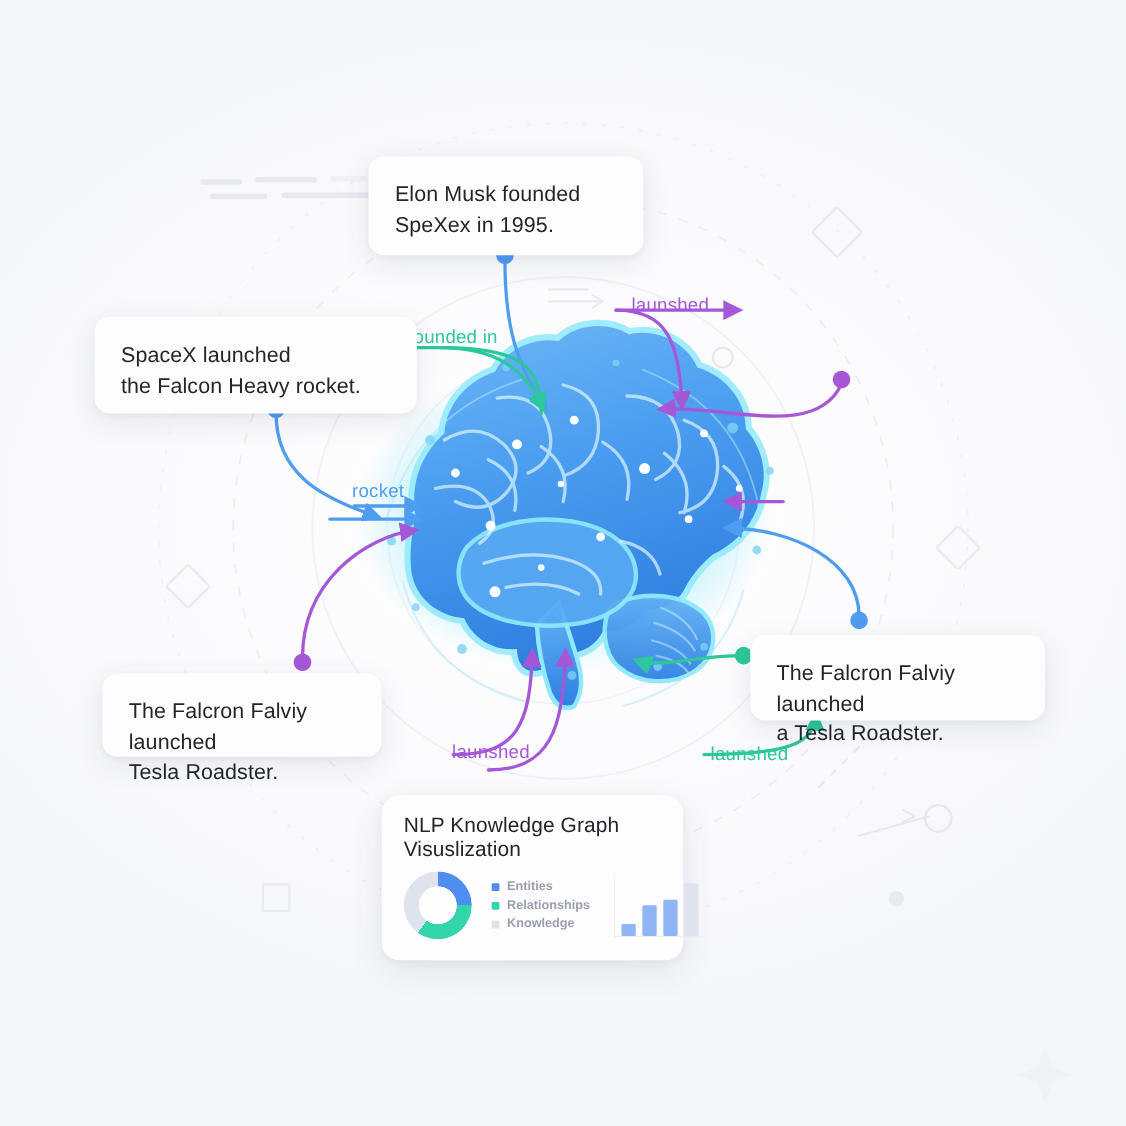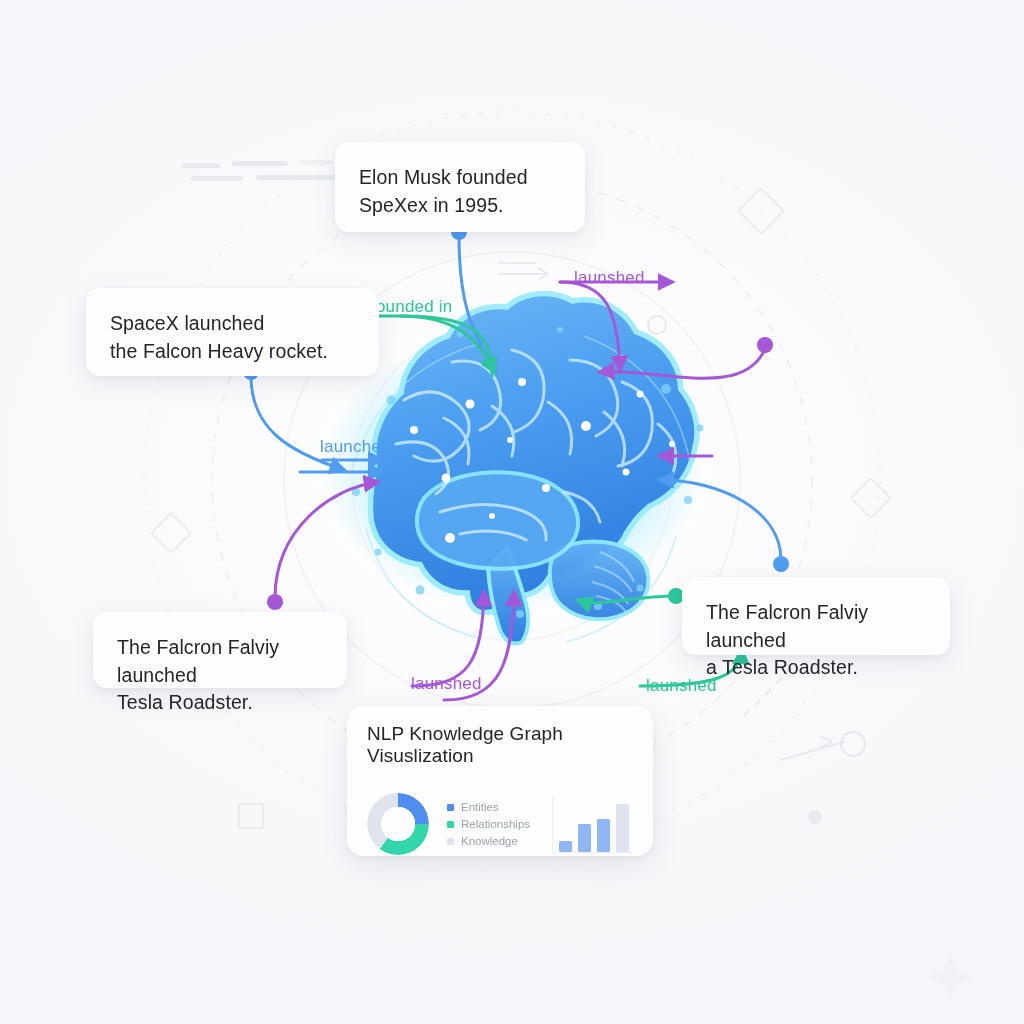--- a/index.html
+++ b/index.html
@@ -39,27 +39,27 @@
   .card span{display:block;white-space:pre-line;}
 
   #card-tl{left:86px;  top:288px; width:293px; height:88px;}
   #card-top{left:335px;top:142px; width:250px; height:90px;}
   #card-tr{left:678px; top:263px; width:258px; height:82px;}
   #card-bl{left:93px;  top:612px; width:254px; height:76px;}
   #card-br{left:682px; top:577px; width:268px; height:78px;}
 
   
   #summary-card{
-    position:absolute;left:347px;top:706px;width:306px;height:150px;
+    position:absolute;left:347px;top:723px;width:274px;height:150px;
     background:#fdfdfe;border-radius:16px;
     box-shadow:0 10px 30px rgba(60,70,110,.11), 0 2px 7px rgba(60,70,110,.05);
     padding:17px 20px;box-sizing:border-box;
   }
   #summary-title{font-size:19px;color:#23252b;letter-spacing:.1px;}
-  .summary-body{display:flex;align-items:center;gap:14px;margin-top:26px;}
+  .summary-body{display:flex;align-items:center;gap:14px;margin-top:8px;font-weight:bold;}
   .donut{width:62px;height:62px;border-radius:50%;flex:0 0 auto;
      -webkit-mask:radial-gradient(circle, transparent 0 17px, #000 17.5px);
              mask:radial-gradient(circle, transparent 0 17px, #000 17.5px);}
   .legend{display:flex;flex-direction:column;gap:5px;flex:0 0 auto;margin-left:4px;}
   .legend-row{display:flex;align-items:center;gap:7px;font-size:11.5px;color:#9aa0ad;}
   .sw{width:7px;height:7px;border-radius:1px;flex:0 0 auto;}
   .minibars{display:flex;align-items:flex-end;gap:6px;height:56px;
      border-left:1.5px solid #eceef3;border-bottom:1.5px solid #eceef3;
      padding:0 3px 0 6px;margin-left:8px;}
   .minibar{width:13px;border-radius:1.5px;}
@@ -287,21 +287,21 @@
 
       <path d="M640 686 C716 686 740 676 742 650" stroke="#2cc79a" marker-end="url(#ag)"></path>
       <path d="M596 640 C620 640 630 618 600 600" stroke="#2cc79a" opacity="0"></path>
       <path d="M676 596 C630 596 600 608 578 600" stroke="#2cc79a" marker-end="url(#ag)"></path>
       <circle cx="676" cy="596" r="8" fill="#2cc79a" stroke="none"></circle>
     </g>
   </svg>
 
   <div class="edge-label" id="lbl-founded-in">founded in</div>
   <div class="edge-label" id="lbl-launched-top">launshed</div>
-  <div class="edge-label" id="lbl-founded">launched</div>
+  <div class="edge-label" id="lbl-founded">rocket</div>
   <div class="edge-label" id="lbl-launshed-l">launshed</div>
   <div class="edge-label" id="lbl-launshed-r">launshed</div>
 
   <div class="card" id="card-tl">
     <span>SpaceX launched
 the Falcon Heavy rocket.</span>
     </div>
   <div class="card" id="card-top">
     <span>Elon Musk founded
 SpeXex in 1995.</span>

